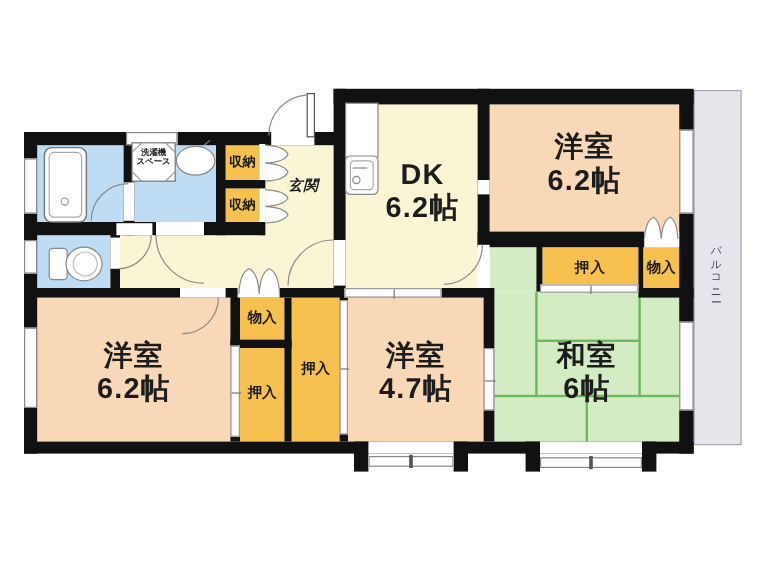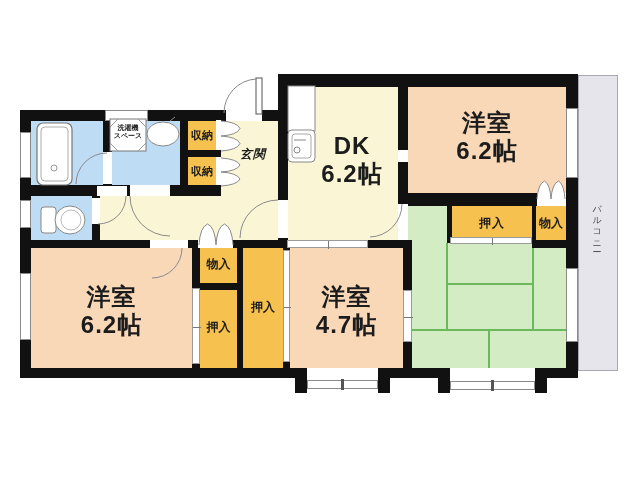--- a/index.html
+++ b/index.html
@@ -181,20 +181,24 @@
     <div>6.2帖</div>
   </div>
   <div class="lbl room-lbl" style="left:31px;top:283px;width:161px;">
     <div>洋室</div>
     <div>6.2帖</div>
   </div>
   <div class="lbl room-lbl" style="left:290px;top:283px;width:113px;">
     <div>洋室</div>
     <div>4.7帖</div>
   </div>
+  <div class="lbl room-lbl" style="left:412px;top:283px;width:154px;">
+    <div>和室</div>
+    <div>6帖</div>
+  </div>
   <div class="lbl small-lbl" style="left:227px;top:148px;width:52px;font-style:italic;">玄関</div>
   <div class="lbl small-lbl" style="left:187px;top:129px;width:30px;font-size:11px;letter-spacing:0;">収納</div>
   <div class="lbl small-lbl" style="left:187px;top:165px;width:30px;font-size:11px;letter-spacing:0;">収納</div>
   <div class="lbl small-lbl" style="left:452px;top:217px;width:80px;">押入</div>
   <div class="lbl small-lbl" style="left:535px;top:217px;width:32px;letter-spacing:0;">物入</div>
   <div class="lbl small-lbl" style="left:200px;top:258px;width:37px;letter-spacing:0;">物入</div>
   <div class="lbl small-lbl" style="left:200px;top:321px;width:37px;letter-spacing:0;">押入</div>
   <div class="lbl small-lbl" style="left:243px;top:301px;width:40px;letter-spacing:0;">押入</div>
   <div class="lbl tiny-lbl" style="left:110px;top:124px;width:36px;">
     <div>洗濯機</div>

